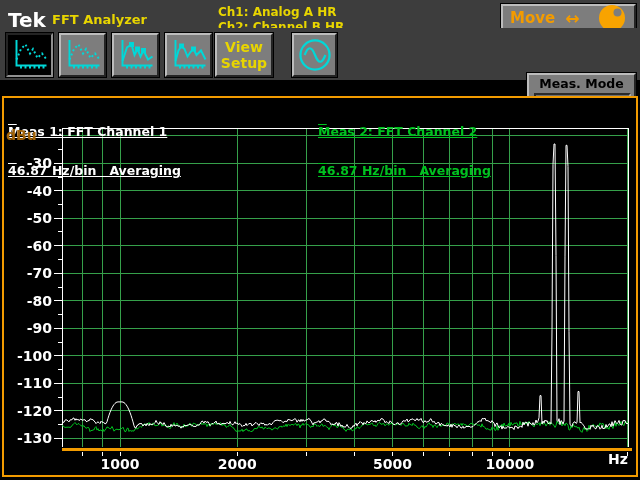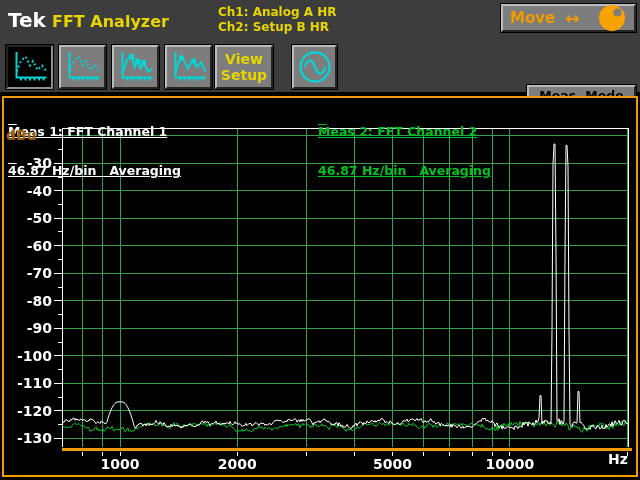--- a/index.html
+++ b/index.html
@@ -3,23 +3,23 @@
 <meta charset="utf-8">
 <style>
   html,body{margin:0;padding:0;}
   body{
     width:640px;height:480px;position:relative;overflow:hidden;
     background:#000;font-family:"DejaVu Sans",sans-serif;
     -webkit-font-smoothing:none;
   }
   
   #titlebar{position:absolute;left:0;top:0;width:640px;height:40px;background:#3d3d3d;}
-  #toolbar{position:absolute;left:0;top:40px;width:640px;height:52px;background:#3d3d3d;}
+  #toolbar{position:absolute;left:0;top:28px;width:640px;height:52px;background:#3d3d3d;}
   .brand{position:absolute;left:8px;top:8px;color:#fff;font-size:20px;font-weight:bold;letter-spacing:0;}
-  .apptitle{position:absolute;left:52px;top:12px;color:#e8d500;font-size:16px;font-weight:bold;}
+  .apptitle{position:absolute;left:52px;top:12px;color:#e8d500;font-size:13px;font-weight:bold;}
   .chinfo{position:absolute;left:218px;color:#e8d500;font-size:12px;font-weight:600;white-space:pre;}
   
   .raised{
     background:#7d7d7d;border:2px solid;border-color:#bcbcbc #242424 #242424 #bcbcbc;
     box-shadow:0 0 0 1px #000;box-sizing:border-box;
   }
   .pressed{background:#000;border-color:#242424 #909090 #909090 #242424;}
   .tbtn{position:absolute;top:5px;width:47px;height:44px;display:flex;align-items:center;justify-content:center;}
   #movebtn{position:absolute;left:501px;top:4px;width:135px;height:28px;display:flex;align-items:center;padding:0 7px;}
   #movebtn .mv{color:#f29b00;font-size:15px;font-weight:bold;}
@@ -46,21 +46,21 @@
   #chart{position:absolute;left:0;top:97px;z-index:2;font-family:"DejaVu Sans",sans-serif;}
   svg{display:block;}
 </style>
 </head>
 <body>
 
 <div id="titlebar">
   <span class="brand">Tek</span>
   <span class="apptitle">FFT Analyzer</span>
   <span class="chinfo" style="top:5px;">Ch1: Analog A HR</span>
-  <span class="chinfo" style="top:20px;">Ch2: Setup B HR</span>
+  <span class="chinfo" style="top:20px;">Ch2: Channel B HR</span>
 
   <div id="movebtn" class="raised">
     <span class="mv">Move</span>
     <span class="ar">↔</span>
     <svg width="30" height="30" style="margin-left:auto;">
       <circle cx="15" cy="15" r="13" fill="#f8a300"></circle>
       <circle cx="20.5" cy="9.5" r="4" fill="#7d7d7d"></circle>
     </svg>
   </div>
 </div>

